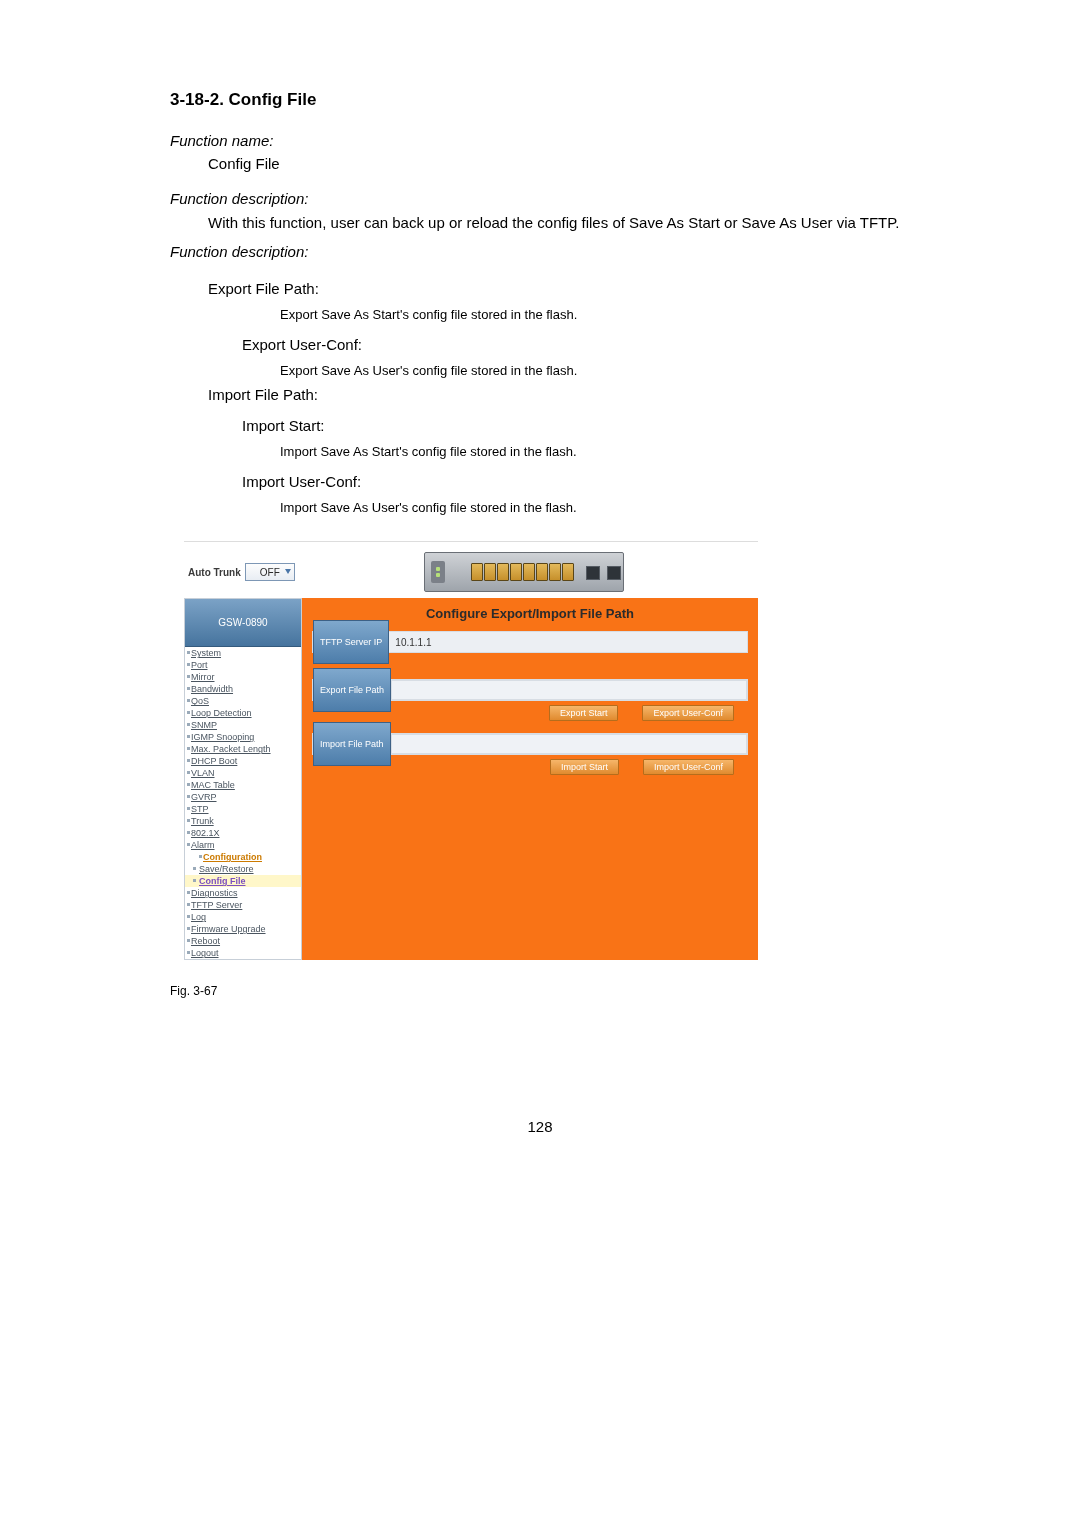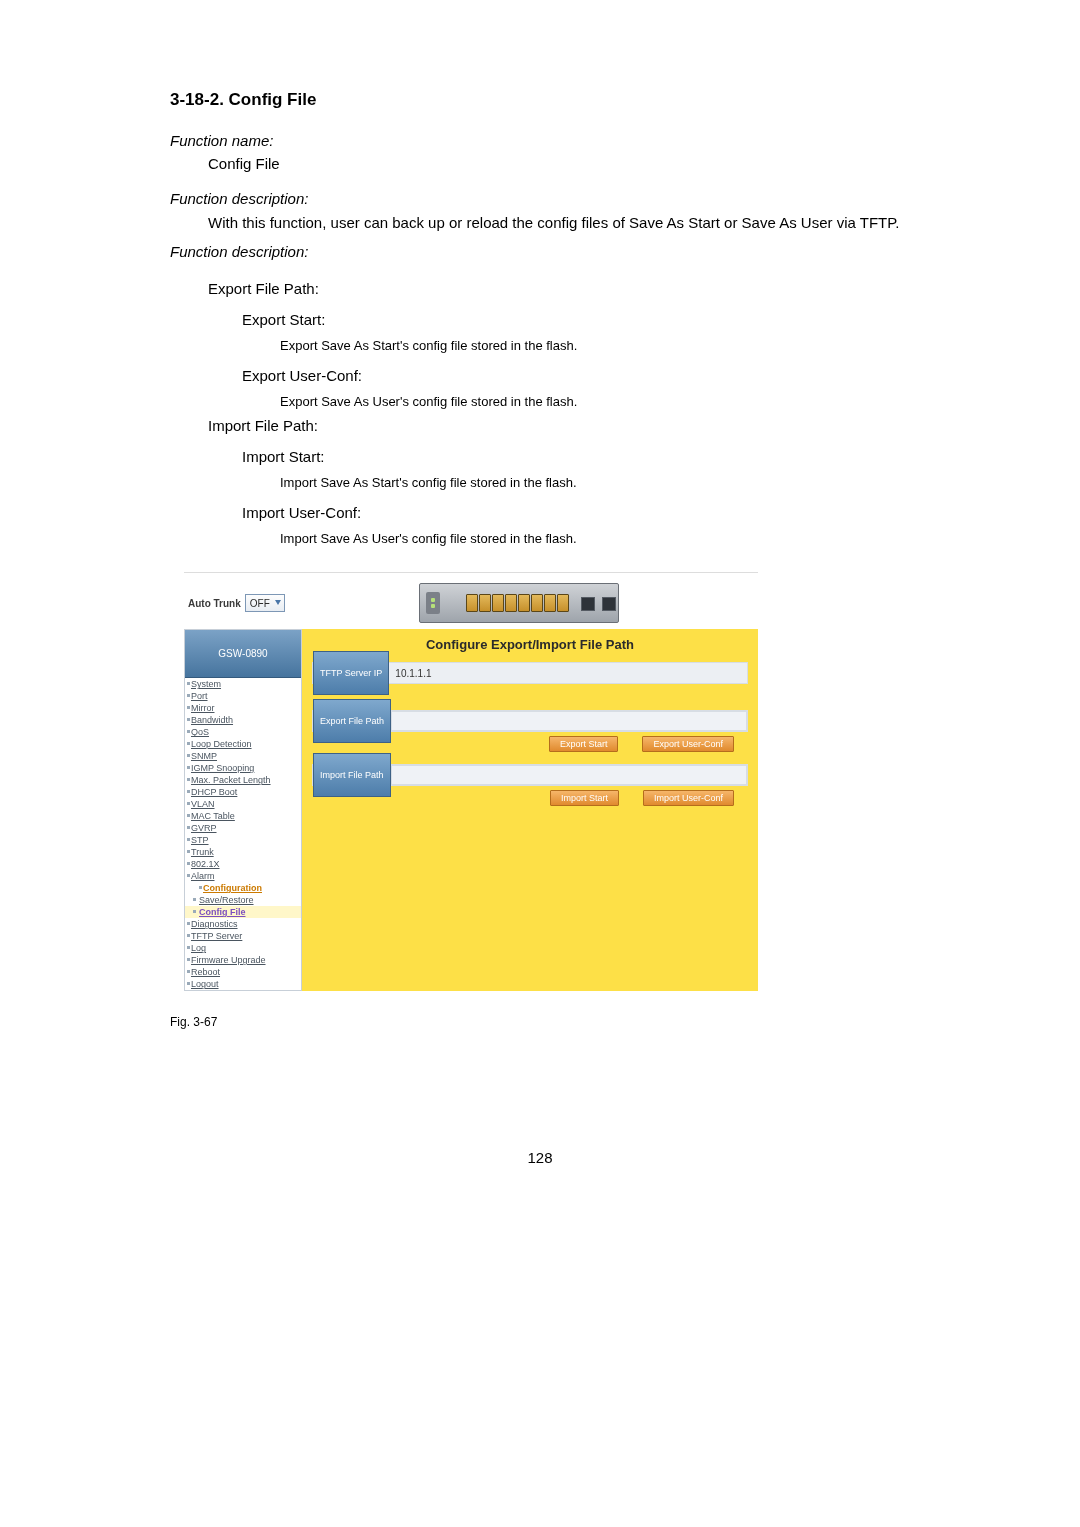--- a/index.html
+++ b/index.html
@@ -56,21 +56,21 @@
     align-items: center;
     padding: 4px 4px 6px 4px;
   }
   .auto-logout-label { font-weight: bold; color: #3a3a3a; margin-right: 4px; }
   .auto-logout-select {
     display: inline-flex;
     align-items: center;
     background: linear-gradient(#fdfdfd, #e8edf3);
     border: 1px solid #7d97b5;
     height: 16px;
-    padding: 0 14px 0 4px;
+    padding: 0 14px 0 14px;
     position: relative;
     color: #2a2a2a;
   }
   .auto-logout-select::after {
     content: "";
     position: absolute;
     right: 3px; top: 5px;
     width: 0; height: 0;
     border-left: 3px solid transparent;
     border-right: 3px solid transparent;
@@ -150,21 +150,21 @@
   .sb-item.sel {
     background: #fff7c9;
     color: #7b4fc0;
     font-weight: bold;
   }
   .sb-item.orange { color: #cc7a00; font-weight: bold; margin-left: 12px; }
 
   .mainpane {
     flex: 1;
     padding: 8px 10px 12px 10px;
-    background: #fde047;
+    background: #f97316;
   }
   .mp-title {
     text-align: center;
     font-weight: bold;
     font-size: 13px;
     color: #2b2b2b;
     margin-bottom: 10px;
   }
   .row-strip {
     background: #eceff3;
@@ -233,21 +233,20 @@
 
   <div class="spacer-sm"></div>
   <div class="italic-label">Function description:</div>
   <div class="body-text">With this function, user can back up or reload the config files of Save As Start or Save As User via TFTP.</div>
 
   <div class="italic-label">Function description:</div>
 
   <div class="spacer-md"></div>
   <div class="indent-1">Export File Path:</div>
 
-  <div class="indent-2">Export Start:</div>
   <div class="indent-3">Export Save As Start's config file stored in the flash.</div>
 
   <div class="indent-2">Export User-Conf:</div>
   <div class="indent-3">Export Save As User's config file stored in the flash.</div>
 
   <div class="spacer-sm"></div>
   <div class="indent-1">Import File Path:</div>
 
   <div class="indent-2">Import Start:</div>
   <div class="indent-3">Import Save As Start's config file stored in the flash.</div>

